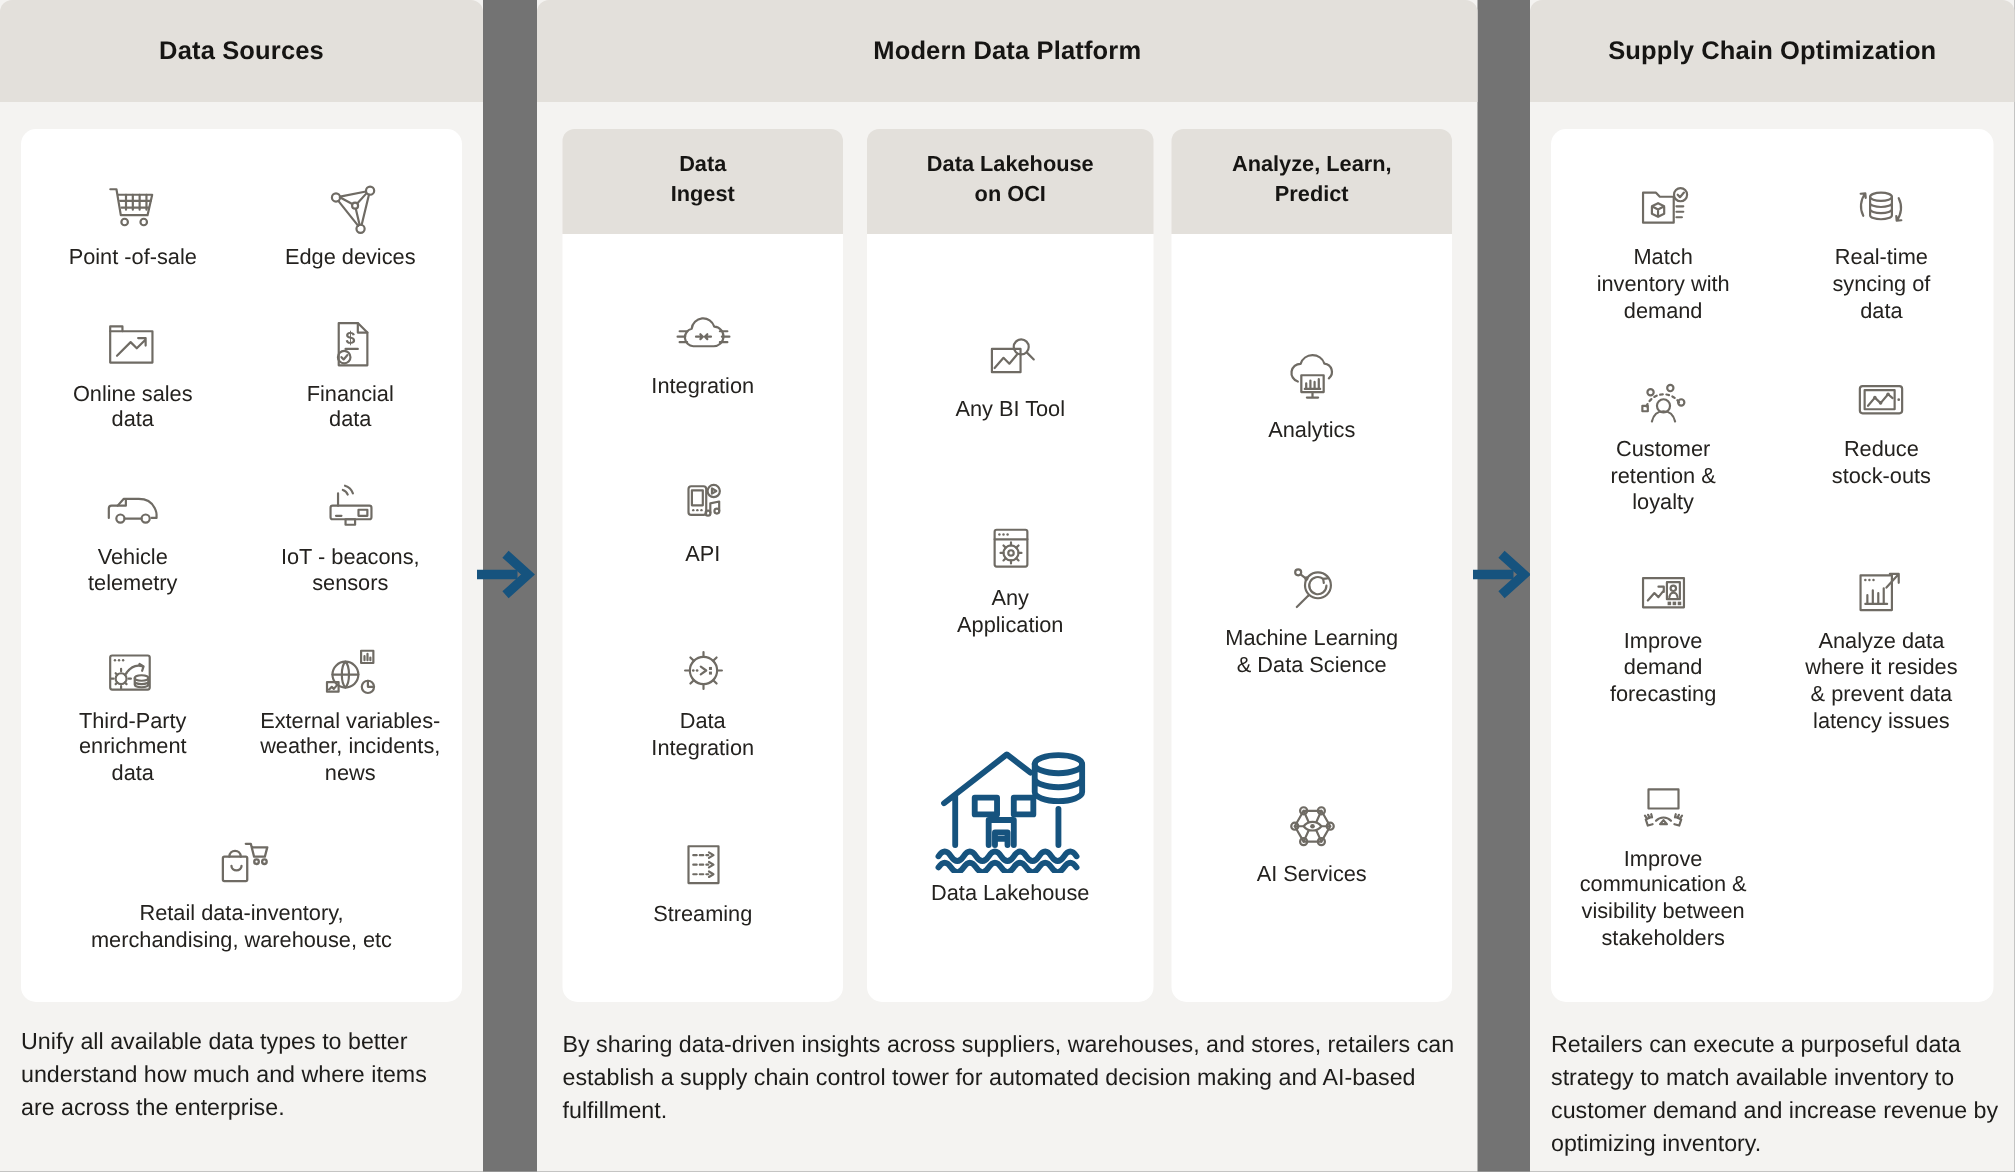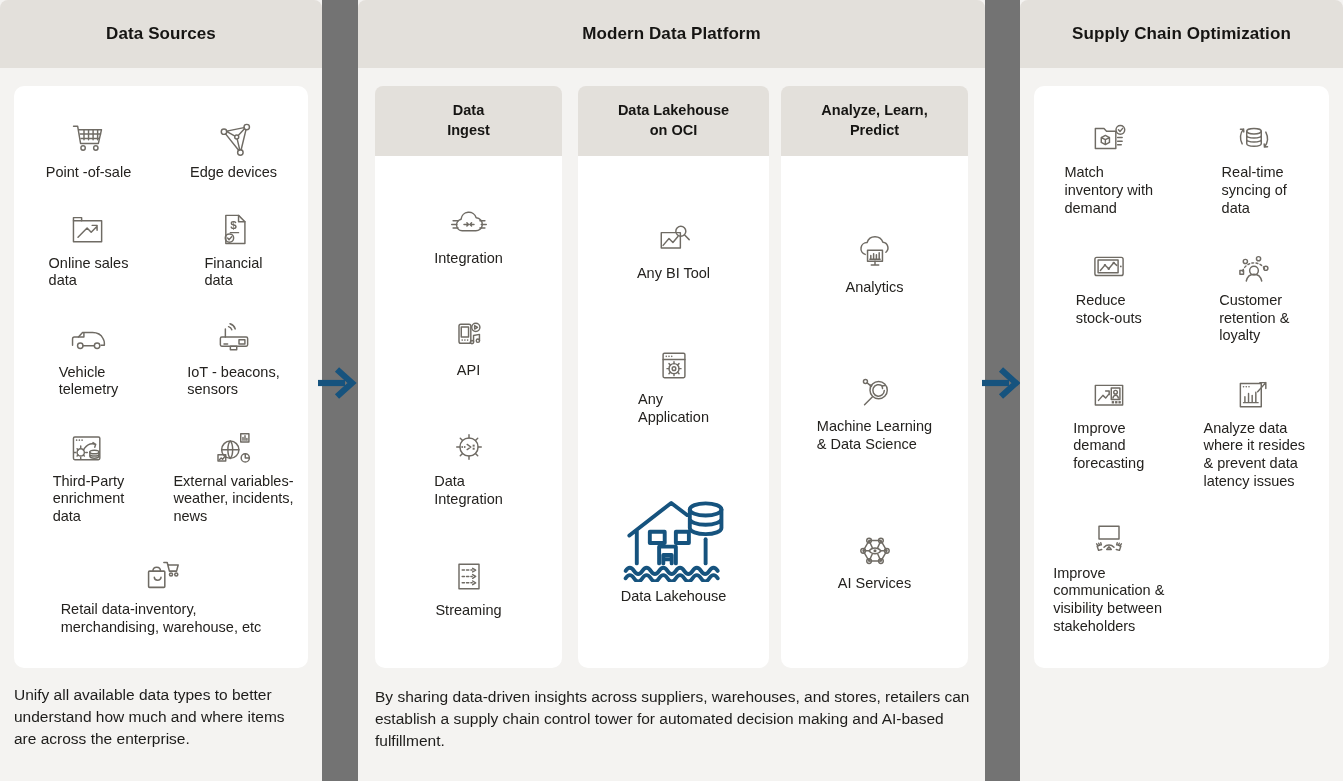--- a/index.html
+++ b/index.html
@@ -16,21 +16,21 @@
     font-weight:bold;font-size:17px;color:#161513;letter-spacing:.1px;}
 
   .card{position:absolute;background:#ffffff;border-radius:10px;}
   #card-sources{left:14px;top:86px;width:294px;height:582px;}
   #card-optimization{left:14px;top:86px;width:295px;height:582px;}
 
   .card-grid{display:grid;grid-template-columns:1fr 1fr;height:100%;align-content:space-evenly;
     justify-items:center;padding:4px 2px;box-sizing:border-box;}
   .span2{grid-column:1/3;}
 
-  .item{display:flex;flex-direction:column;align-items:center;text-align:left;gap:6px;}
+  .item{display:flex;flex-direction:column;align-items:center;text-align:center;gap:6px;}
   .item svg{display:block;}
   .lbl{font-size:14.5px;line-height:1.22;color:#24221f;white-space:pre-line;}
 
   .subcol{position:absolute;top:86px;height:582px;}
   #subcol-ingest{left:17px;width:187px;}
   #subcol-lakehouse{left:220px;width:191px;border-radius:29px;}
   #subcol-analyze{left:423px;width:187px;}
   .subcol-header{height:70px;background:#e3e0db;border-radius:8px 8px 0 0;display:flex;
     align-items:center;justify-content:center;text-align:center;font-weight:bold;
     font-size:14.5px;color:#161513;white-space:pre-line;line-height:1.35;}
@@ -392,45 +392,45 @@
             <path class="ik" d="M37 15.5A15.5 15.5 0 0 1 35.5 32M35.5 32l3.4-.3M35.5 32l-.3-3.3"></path>
           </svg>
           <div class="lbl">Real-time
 syncing of
 data</div>
         </div>
 
 
         <div class="item">
           <svg width="44" height="40" viewBox="0 0 48 44">
+            <circle class="ik" cx="24" cy="27" r="4.8"></circle>
+            <path class="ik" d="M15.5 38.5c1.2-5.2 4.4-7.5 8.5-7.5s7.3 2.3 8.5 7.5"></path>
+            <path class="ik" stroke-dasharray="2 2.6" d="M11.5 27.5a13.5 13.5 0 0 1 24.5-2"></path>
+            <circle class="ik" cx="14.5" cy="17" r="2.3"></circle>
+              <circle class="ik" cx="29" cy="14" r="2.3"></circle>
+            <rect class="ik" x="8.5" y="27" width="4" height="4"></rect>
+              <circle class="ik" cx="37" cy="24.5" r="2.3"></circle>
+          </svg>
+          <div class="lbl">Customer
+retention &amp;
+loyalty</div>
+        </div>
+
+        <div class="item">
+          <svg width="44" height="40" viewBox="0 0 48 44">
             <rect class="ik" x="8.5" y="12.5" width="31" height="20" rx="2"></rect>
             <rect class="ik" x="12" y="15.5" width="22" height="14"></rect>
             <circle class="fd" cx="37" cy="22.5" r="1"></circle>
             <path class="ik" d="M14.5 27l5-6 4.2 4 5.5-6.5 3.3 2.8"></path>
             <circle class="fd" cx="19.5" cy="21" r="1.3"></circle>
               <circle class="fd" cx="23.7" cy="25" r="1.3"></circle>
               <circle class="fd" cx="29.2" cy="18.5" r="1.3"></circle>
           </svg>
           <div class="lbl">Reduce
 stock-outs</div>
-        </div>
-
-        <div class="item">
-          <svg width="44" height="40" viewBox="0 0 48 44">
-            <circle class="ik" cx="24" cy="27" r="4.8"></circle>
-            <path class="ik" d="M15.5 38.5c1.2-5.2 4.4-7.5 8.5-7.5s7.3 2.3 8.5 7.5"></path>
-            <path class="ik" stroke-dasharray="2 2.6" d="M11.5 27.5a13.5 13.5 0 0 1 24.5-2"></path>
-            <circle class="ik" cx="14.5" cy="17" r="2.3"></circle>
-              <circle class="ik" cx="29" cy="14" r="2.3"></circle>
-            <rect class="ik" x="8.5" y="27" width="4" height="4"></rect>
-              <circle class="ik" cx="37" cy="24.5" r="2.3"></circle>
-          </svg>
-          <div class="lbl">Customer
-retention &amp;
-loyalty</div>
         </div>
 
         <div class="item">
           <svg width="44" height="40" viewBox="0 0 48 44">
             <rect class="ik" x="9" y="12.5" width="30" height="21.5"></rect>
             <path class="ik" d="M12.5 29l4.8-5.5 3 3 3.5-4.4M20.3 18.8h3.9v3.9"></path>
             <rect class="ik" x="26.5" y="15.5" width="9.5" height="12.5"></rect>
             <circle class="ik" cx="31.2" cy="20" r="2"></circle>
             <path class="ik" d="M28.3 26.5c.4-2.2 1.5-3.2 3-3.2s2.6 1 3 3.2"></path>
             <rect class="fd" x="27" y="29.8" width="2.6" height="2.6"></rect>
@@ -468,15 +468,16 @@
             <path class="ik" d="M36.2 29.3l1.4-2M34.3 28.8l1-2.2M32.4 28.5l.6-2.3"></path>
           </svg>
           <div class="lbl">Improve
 communication &amp;
 visibility between
 stakeholders</div>
         </div>
 
       </div>
     </div>
+    <div class="caption" id="caption-optimization">Retailers can execute a purposeful data strategy to match available inventory to customer demand and increase revenue by optimizing inventory.</div>
   </div>
 
 </div>
 
 </body></html>

